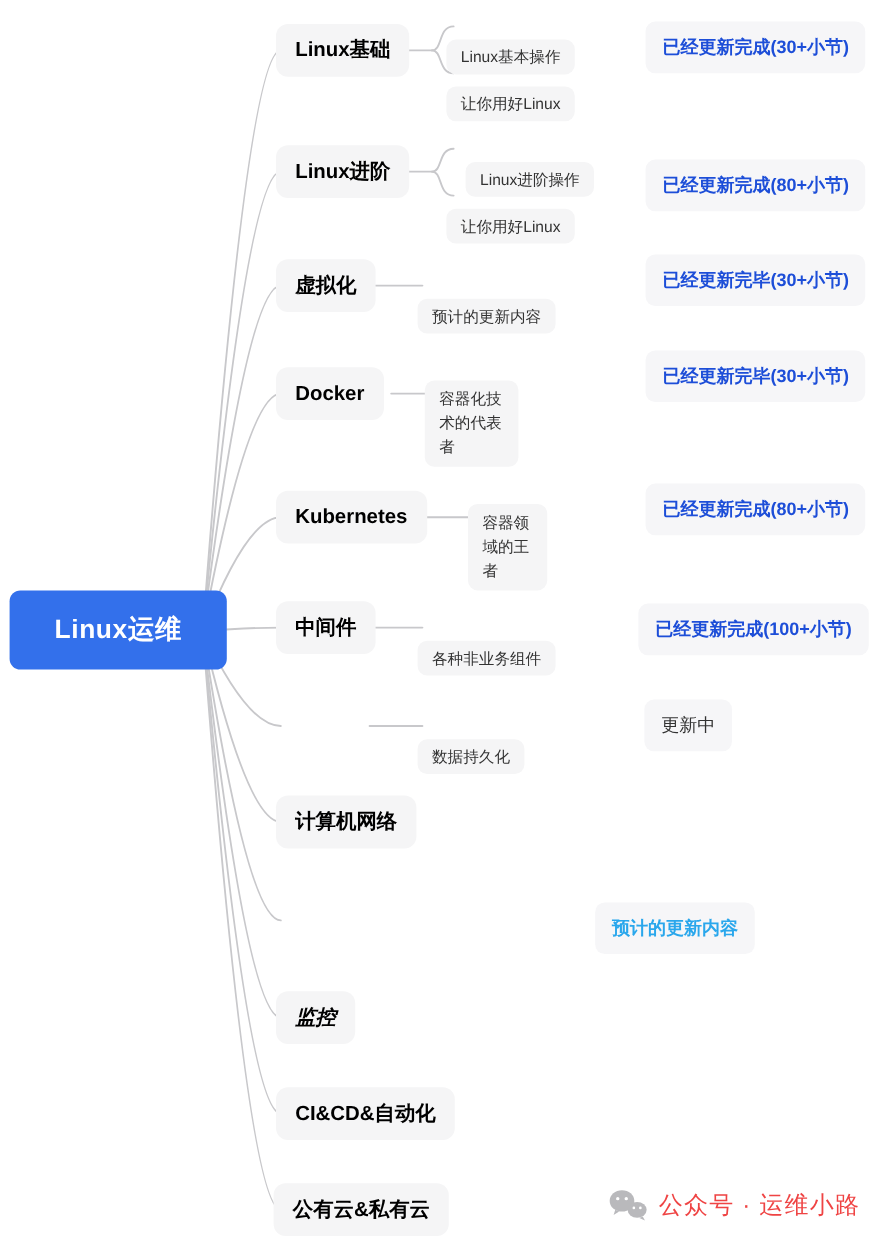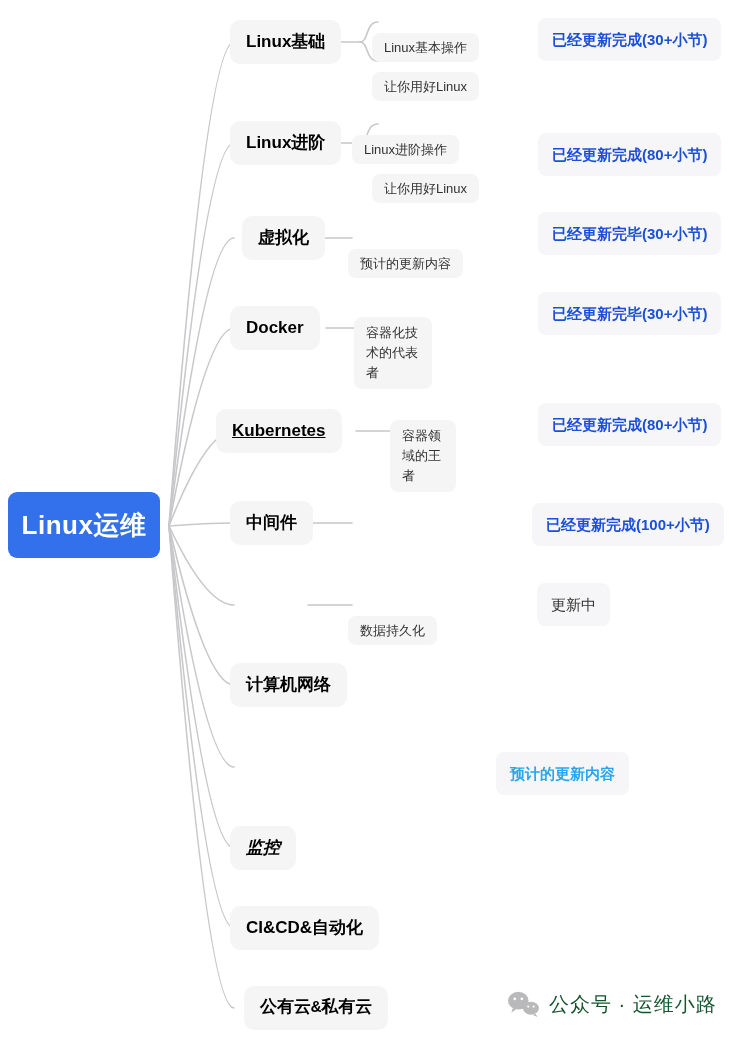--- a/index.html
+++ b/index.html
@@ -16,23 +16,23 @@
     background:#f5f5f6;
     border-radius:10px;
     color:#000000;
     box-sizing:border-box;
     white-space:nowrap;
     z-index:1;
   }
   .root-node{
     background:#3370eb;
     color:#ffffff;
-    font-size:26px;
+    font-size:22px;
     font-weight:bold;
-    width:152px;height:66px;
+    width:181px;height:66px;
     border-radius:9px;
     display:flex;align-items:center;justify-content:center;
     letter-spacing:.5px;
   }
   .branch{
     font-size:17px;
     font-weight:bold;
     padding:11px 16px;
     line-height:22px;
     border-radius:10px;
@@ -60,21 +60,21 @@
     border-radius:8px;
     background:#f6f6f8;
   }
   .st-done{color:#1d4ed8;text-align:center;}
   .st-updating{color:#333333;font-weight:400;}
   .st-planned{color:#2aa7ec;}
   .watermark{
     position:absolute;
     left:506px;top:990px;
     display:flex;align-items:center;gap:9px;
-    color:#14532d;
+    color:#ef4444;
     font-size:20px;
     letter-spacing:1px;
     z-index:1;
   }
   .watermark svg{display:block;}
 </style>
 </head>
 <body>
 
 <div class="canvas">
@@ -108,51 +108,52 @@
   </svg>
 
   <div class="node root-node" style="left:8px;top:492px;">Linux运维</div>
 
   <div class="node branch" style="left:230px;top:20px;">Linux基础</div>
   <div class="node child" style="left:372px;top:8px;">Linux基本操作</div>
   <div class="node child" style="left:372px;top:47px;">让你用好Linux</div>
   <div class="node status st-done" style="left:538px;top:18px;">已经更新完成(30+小节)</div>
 
   <div class="node branch" style="left:230px;top:121px;">Linux进阶</div>
-  <div class="node child" style="left:352px;top:110px;">Linux进阶操作</div>
+  <div class="node child" style="left:388px;top:110px;">Linux进阶操作</div>
   <div class="node child" style="left:372px;top:149px;">让你用好Linux</div>
   <div class="node status st-done" style="left:538px;top:133px;">已经更新完成(80+小节)</div>
 
-  <div class="node branch" style="left:242px;top:216px;text-align:right;">虚拟化</div>
+  <div class="node branch" style="left:230px;top:216px;text-align:right;">虚拟化</div>
   <div class="node child" style="left:348px;top:224px;">预计的更新内容</div>
   <div class="node status st-done" style="left:538px;top:212px;">已经更新完毕(30+小节)</div>
 
   <div class="node branch" style="left:230px;top:306px;">Docker</div>
   <div class="node child multiline" style="left:354px;top:292px;width:78px;">容器化技术的代表者</div>
   <div class="node status st-done" style="left:538px;top:292px;">已经更新完毕(30+小节)</div>
 
-  <div class="node branch" style="left:216px;top:409px;text-decoration:underline;">Kubernetes</div>
+  <div class="node branch" style="left:230px;top:409px;">Kubernetes</div>
   <div class="node child multiline" style="left:390px;top:395px;width:66px;">容器领域的王者</div>
   <div class="node status st-done" style="left:538px;top:403px;">已经更新完成(80+小节)</div>
 
   <div class="node branch" style="left:230px;top:501px;">中间件</div>
+  <div class="node child" style="left:348px;top:509px;">各种非业务组件</div>
   <div class="node status st-done" style="left:532px;top:503px;">已经更新完成(100+小节)</div>
 
   <div class="node child" style="left:348px;top:591px;">数据持久化</div>
   <div class="node status st-updating" style="left:537px;top:583px;">更新中</div>
 
   <div class="node branch" style="left:230px;top:663px;">计算机网络</div>
 
   <div class="node status st-planned" style="left:496px;top:752px;">预计的更新内容</div>
 
   <div class="node branch" style="left:230px;top:826px;font-style:italic;">监控</div>
 
   <div class="node branch" style="left:230px;top:906px;">CI&amp;CD&amp;自动化</div>
 
-  <div class="node branch" style="left:244px;top:986px;font-family:Liberation Mono, monospace;">公有云&amp;私有云</div>
+  <div class="node branch" style="left:228px;top:986px;">公有云&amp;私有云</div>
 
   <div class="watermark">
     <span>
       <svg width="34" height="28" viewBox="0 0 36 30">
         <ellipse cx="13" cy="11.5" rx="11" ry="9.5" fill="#b9b9bc"></ellipse>
         <path d="M7,19.5 L5.5,24 L10.5,21" fill="#b9b9bc"></path>
         <circle cx="9.2" cy="9.5" r="1.5" fill="#ffffff"></circle>
         <circle cx="16.8" cy="9.5" r="1.5" fill="#ffffff"></circle>
         <ellipse cx="26.5" cy="19.5" rx="8.5" ry="7" fill="#b9b9bc"></ellipse>
         <path d="M31.5,25.5 L33.5,29 L28.5,26.8" fill="#b9b9bc"></path>

